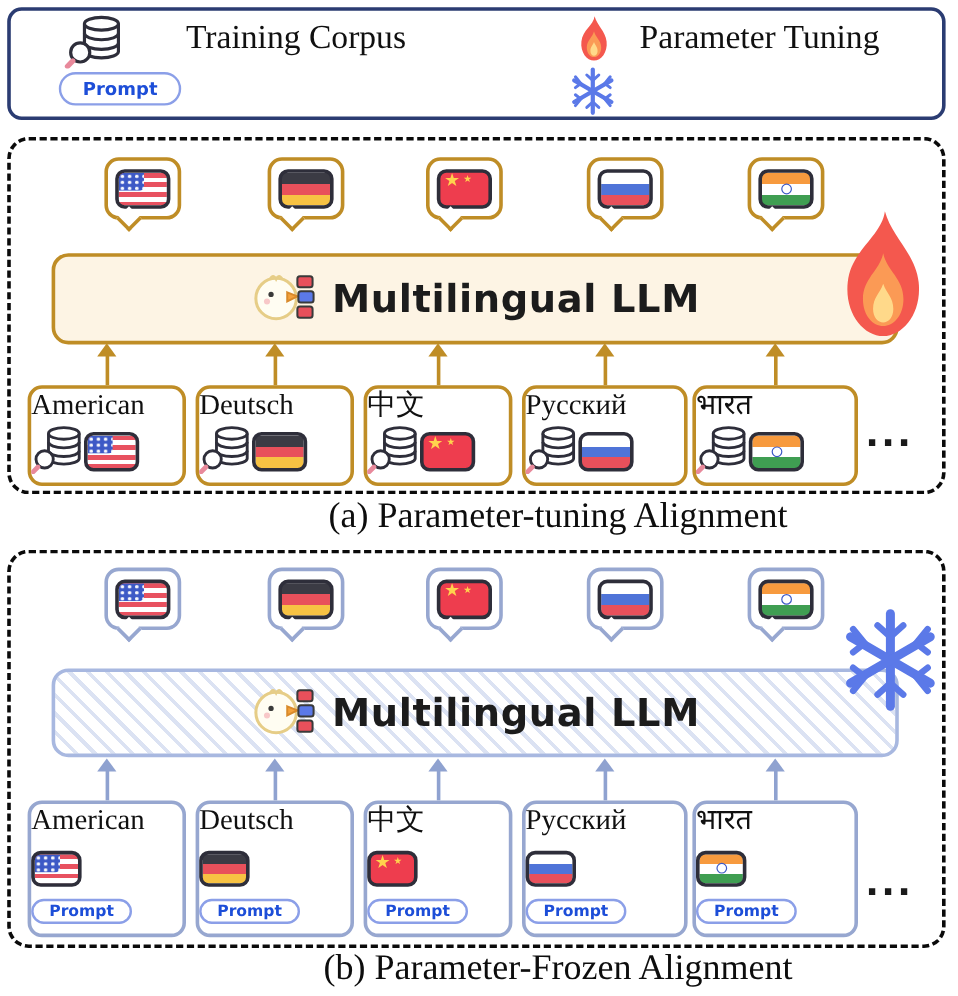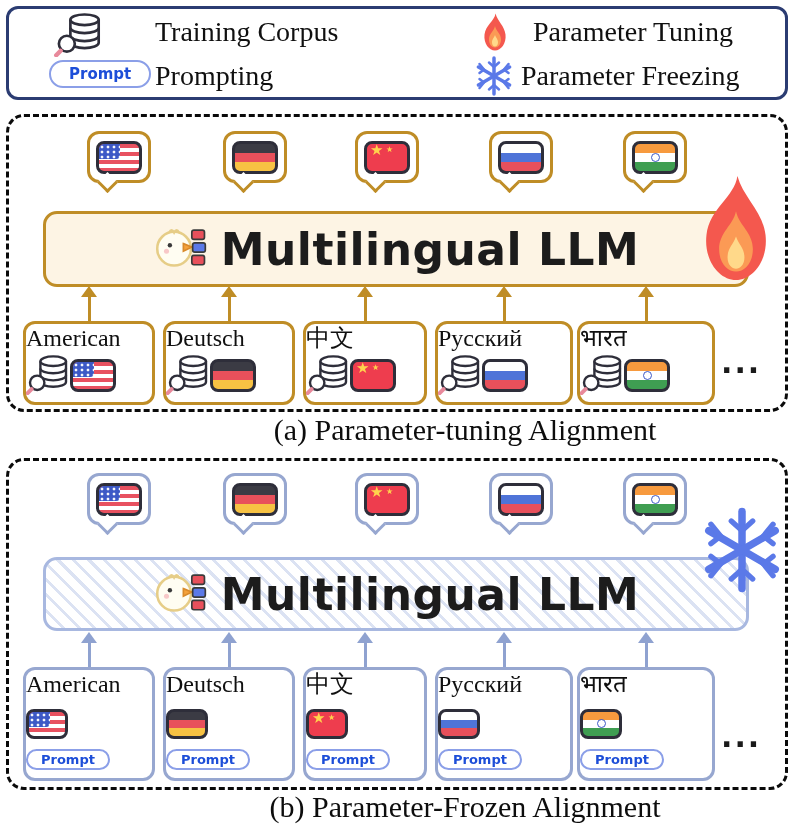--- a/index.html
+++ b/index.html
@@ -27,21 +27,21 @@
           border:3.5px solid var(--bc);border-radius:12px;display:flex;align-items:center;justify-content:center;z-index:2;}
   .bubble::after{content:"";position:absolute;bottom:-10px;left:10px;width:12px;height:12px;background:#fff;
           border-right:3.5px solid var(--bc);border-bottom:3.5px solid var(--bc);transform:rotate(45deg);}
 
   
   .llm-bar{position:absolute;left:34px;width:706px;box-sizing:border-box;display:flex;align-items:center;
            justify-content:center;gap:14px;border-radius:14px;z-index:1;}
   .panel-a .llm-bar{top:94px;height:76px;border:3px solid var(--bc);background:#fdf4e4;}
   .panel-b .llm-bar{top:96px;height:74px;border:3px solid #a8b8e0;
            background:repeating-linear-gradient(45deg, rgba(137,160,215,0.30) 0 3px, rgba(255,255,255,0) 3px 11px) #fff;}
-  .llm-text{font-family:"DejaVu Sans",sans-serif;font-weight:700;font-size:44px;color:#1c1c1c;letter-spacing:.5px;}
+  .llm-text{font-family:"DejaVu Sans",sans-serif;font-weight:700;font-size:32px;color:#1c1c1c;letter-spacing:.5px;}
 
   .corner-ic{position:absolute;z-index:3;}
 
   
   .up-arrow{position:absolute;width:16px;height:34px;top:170px;}
   .up-arrow::before{content:"";position:absolute;left:6.5px;top:9px;bottom:0;width:3.5px;background:var(--ac);}
   .up-arrow::after{content:"";position:absolute;left:0;top:-1px;width:0;height:0;
         border-left:8px solid transparent;border-right:8px solid transparent;border-bottom:11px solid var(--ac);}
   .panel-b .up-arrow{top:172px;}
 
@@ -142,28 +142,26 @@
     <span class="lg-ic" style="left:470px;top:2px">
       <svg width="32" height="42" viewBox="0 0 64 80">
           <use href="#ic-fire"></use>
         </svg>
     </span>
     <span class="lg-label" style="left:524px;top:6px">Parameter Tuning</span>
 
     <span class="lg-ic" style="left:40px;top:51px">
       <span class="pill pill-lg">Prompt</span>
     </span>
-    <span class="lg-label" style="left:146px;top:50px">Prompting</span>
 
     <span class="lg-ic" style="left:464px;top:46px">
       <svg width="42" height="42" viewBox="0 0 84 84">
           <use href="#ic-snow"></use>
         </svg>
     </span>
-    <span class="lg-label" style="left:512px;top:50px">Parameter Freezing</span>
   </div>
 
   <div class="panel panel-a">
 
     <div class="bubble" style="left:78px">
       <span class="flag us"></span>
       </div>
     <div class="bubble" style="left:214px">
       <span class="flag de"></span>
       </div>

